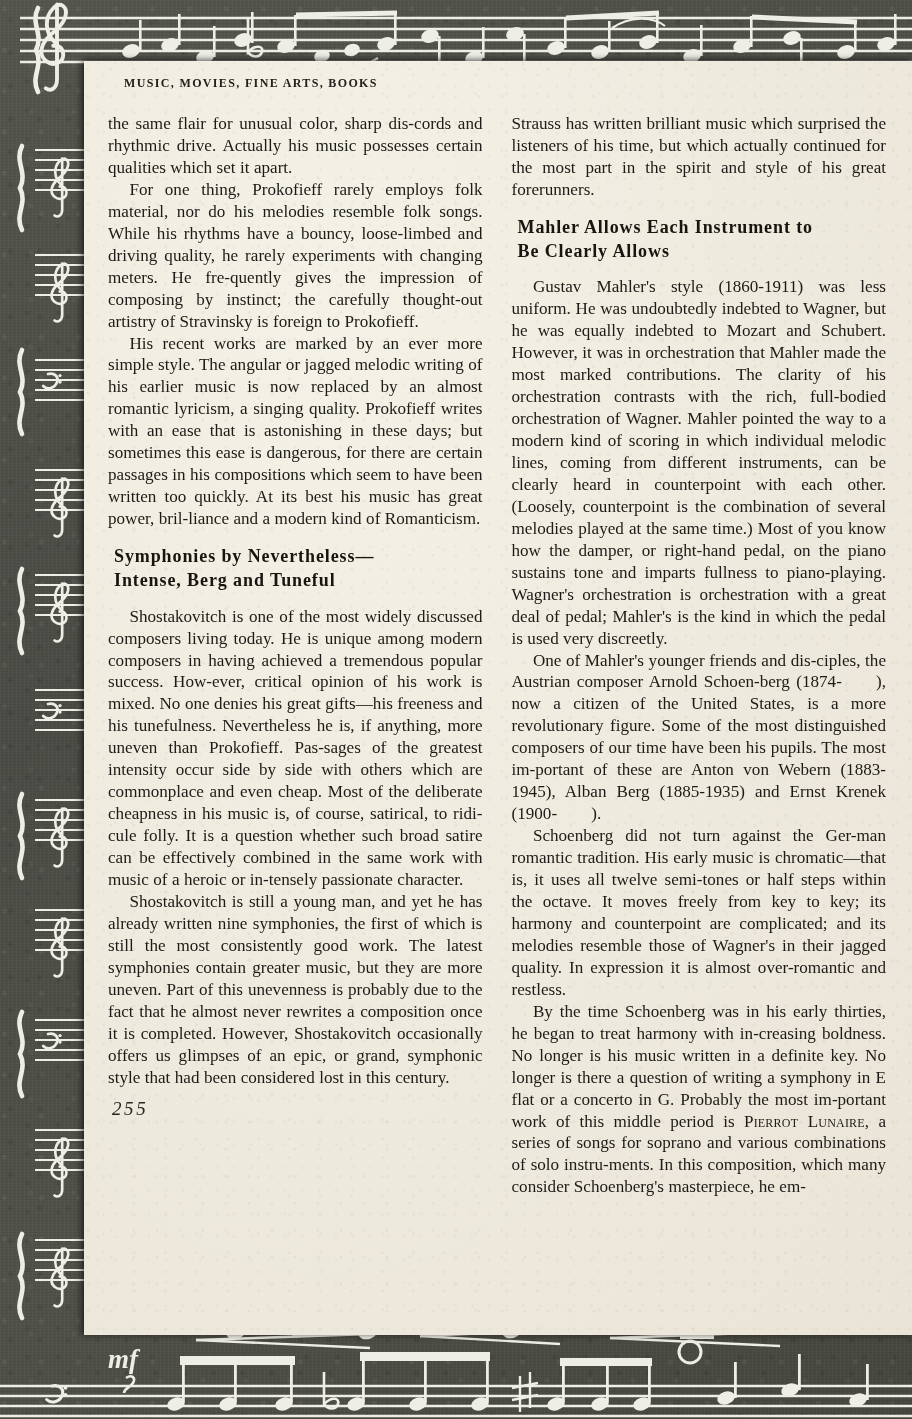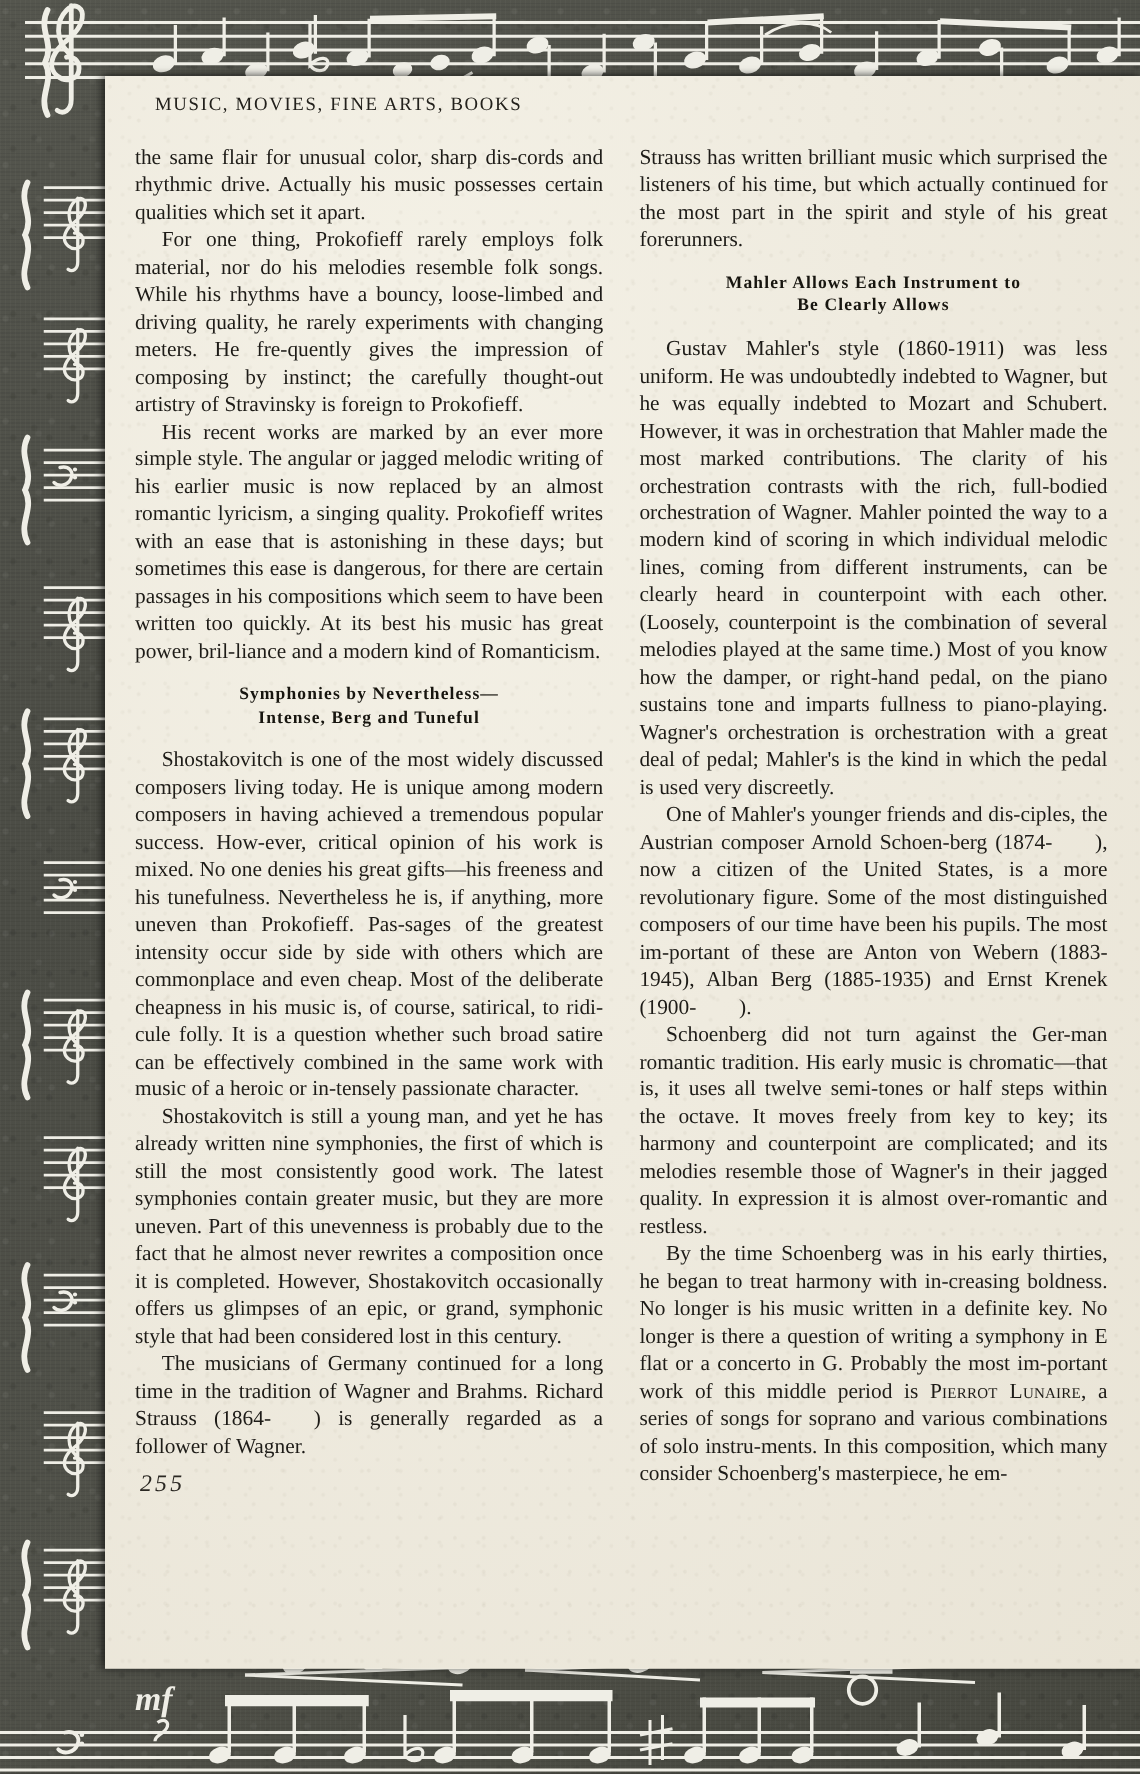--- a/index.html
+++ b/index.html
@@ -72,22 +72,22 @@
 
   .sheet-inner {
     position: relative;
     z-index: 2;
     padding: 15px 26px 0 24px;
   }
 
   
   .running-head {
     font-family: "Liberation Serif", serif;
-    font-size: 15px;
-    font-weight: 400;
+    font-size: 12px;
+    font-weight: 700;
     letter-spacing: 1.35px;
     color: #23211c;
     margin: 0 0 22px 16px;
   }
 
   
   .columns {
     display: flex;
     gap: 29px;
   }
@@ -103,25 +103,25 @@
     color: #1d1b17;
     text-align: justify;
     text-indent: 1.25em;
     hyphens: manual;
     word-spacing: .01em;
   }
   p.para.noindent { text-index: 0; text-indent: 0; }
 
   .subhead {
     font-family: "Liberation Serif", serif;
-    font-size: 14px;
+    font-size: 18px;
     font-weight: 700;
     letter-spacing: .9px;
     color: #17150f;
-    text-align: center;
+    text-align: left;
     line-height: 1.32;
     margin: 15px 6px 13px 6px;
   }
 
   .smallcap {
     font-variant: small-caps;
     letter-spacing: .2px;
   }
 
   .folio {
@@ -476,21 +476,20 @@
           <p class="para">For one thing, Prokofieff rarely employs folk material, nor do his melodies resemble folk songs. While his rhythms have a bouncy, loose-limbed and driving quality, he rarely experiments with changing meters. He fre-quently gives the impression of composing by instinct; the carefully thought-out artistry of Stravinsky is foreign to Prokofieff.</p>
           <p class="para">His recent works are marked by an ever more simple style. The angular or jagged melodic writing of his earlier music is now replaced by an almost romantic lyricism, a singing quality. Prokofieff writes with an ease that is astonishing in these days; but sometimes this ease is dangerous, for there are certain passages in his compositions which seem to have been written too quickly. At its best his music has great power, bril-liance and a modern kind of Romanticism.</p>
 
           <div class="subhead">
             <span>Symphonies by Nevertheless—</span><br>
             <span>Intense, Berg and Tuneful</span>
           </div>
 
           <p class="para">Shostakovitch is one of the most widely discussed composers living today. He is unique among modern composers in having achieved a tremendous popular success. How-ever, critical opinion of his work is mixed. No one denies his great gifts—his freeness and his tunefulness. Nevertheless he is, if anything, more uneven than Prokofieff. Pas-sages of the greatest intensity occur side by side with others which are commonplace and even cheap. Most of the deliberate cheapness in his music is, of course, satirical, to ridi-cule folly. It is a question whether such broad satire can be effectively combined in the same work with music of a heroic or in-tensely passionate character.</p>
           <p class="para">Shostakovitch is still a young man, and yet he has already written nine symphonies, the first of which is still the most consistently good work. The latest symphonies contain greater music, but they are more uneven. Part of this unevenness is probably due to the fact that he almost never rewrites a composition once it is completed. However, Shostakovitch occasionally offers us glimpses of an epic, or grand, symphonic style that had been considered lost in this century.</p>
-          <p class="para">The musicians of Germany continued for a long time in the tradition of Wagner and Brahms. Richard Strauss (1864-  ) is generally regarded as a follower of Wagner.</p>
 
           <div class="folio">255</div>
         </div>
 
         <div class="col">
           <p class="para noindent">Strauss has written brilliant music which surprised the listeners of his time, but which actually continued for the most part in the spirit and style of his great forerunners.</p>
 
           <div class="subhead">
             <span>Mahler Allows Each Instrument to</span><br>
             <span>Be Clearly Allows</span>

